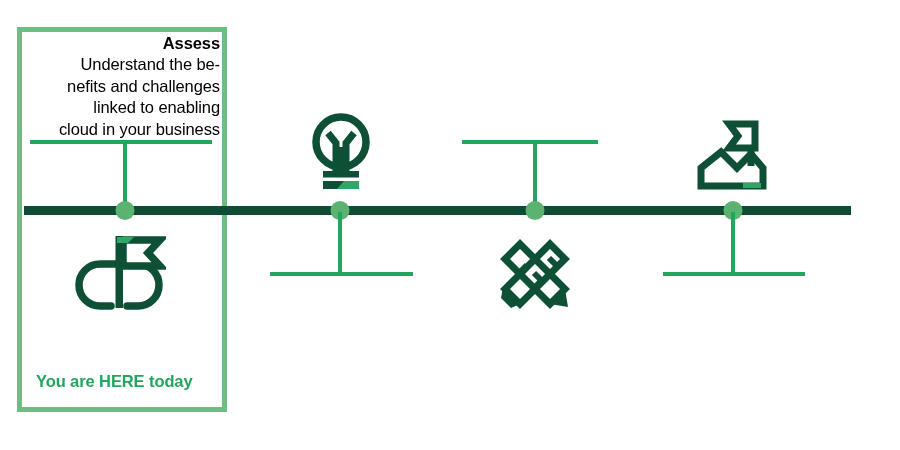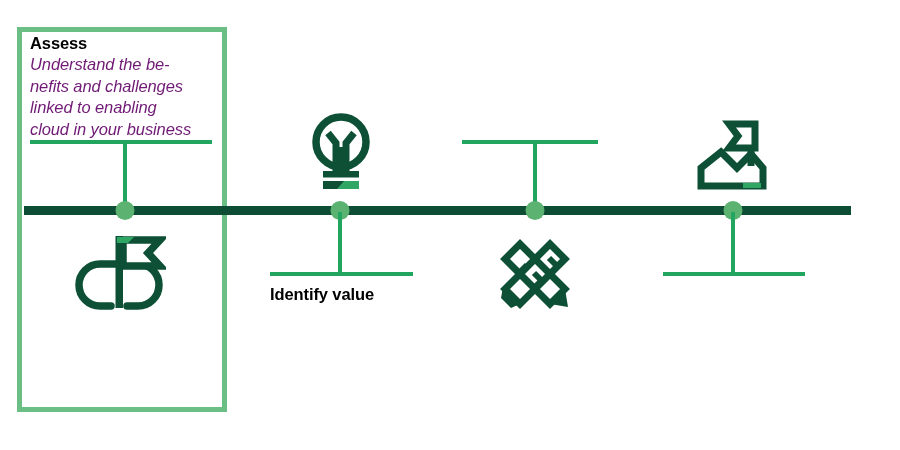--- a/index.html
+++ b/index.html
@@ -62,36 +62,36 @@
   .rule {
     position: absolute;
     height: 4px;
     background: #22a55f;
   }
 
   
   .text-block {
     position: absolute;
     color: #19191a;
+    text-align: right;
   }
   .tb-title {
     font-size: 16.5px;
     font-weight: bold;
     line-height: 21px;
     letter-spacing: -0.1px;
     color: #000000;
   }
   .tb-body {
     font-size: 16.5px;
     font-weight: normal;
     line-height: 21.5px;
     letter-spacing: -0.1px;
-    color: #701a75;
+    color: #000000;
     white-space: pre-line;
-    font-style: italic;
   }
 
   
   .here-label {
     position: absolute;
     left: 36px;
     top: 372px;
     font-size: 16.5px;
     font-weight: bold;
     letter-spacing: -0.1px;
@@ -126,37 +126,37 @@
 
   <div class="icon" style="left:72px; top:232px;">
     <svg width="94" height="86" viewBox="0 0 94 86" fill="none">
       <path d="M39 74 H28 a21 21 0 0 1 0 -42 H66 a21 21 0 0 1 0 42 H55" stroke="#0d5035" stroke-width="7.5" fill="none" stroke-linecap="round"></path>
       <rect x="43.5" y="4" width="7.5" height="72" fill="#0d5035"></rect>
       <path d="M51 8 H88 L76 21 L88 34 H51 Z" fill="#ffffff" stroke="#0d5035" stroke-width="7.5" stroke-linejoin="miter"></path>
       <path d="M45 5 L62 5 L56 11 L45 11 Z" fill="#2fa664"></path>
     </svg>
   </div>
 
+  <div class="here-label">You are HERE today</div>
 
   <div class="icon" style="left:306px; top:111px;">
     <svg width="70" height="82" viewBox="0 0 70 82" fill="none">
       <circle cx="35" cy="31" r="25" stroke="#0d5035" stroke-width="7.5" fill="none"></circle>
       <path d="M35 36 L35 60" stroke="#0d5035" stroke-width="7" fill="none"></path>
       <path d="M22 22 L30 32 L30 60" stroke="#0d5035" stroke-width="7" fill="none"></path>
       <path d="M48 22 L40 32 L40 60" stroke="#0d5035" stroke-width="7" fill="none"></path>
       <rect x="17" y="60" width="36" height="6.5" fill="#0d5035"></rect>
       <rect x="17" y="70" width="36" height="8" fill="#0d5035"></rect>
       <path d="M38 70 H53 V78 H31 Z" fill="#2fa664"></path>
     </svg>
   </div>
   <div class="node-dot" style="left:340px;"></div>
   <div class="stem" style="left:340px; top:212px; height:62px;"></div>
   <div class="rule" style="left:270px; top:272px; width:143px;"></div>
   <div class="text-block" style="left:270px; top:284px; width:215px;">
-    <div class="tb-title">Identify value</div>
   </div>
 
   <div class="rule" style="left:462px; top:140px; width:136px;"></div>
   <div class="stem" style="left:535px; top:140px; height:66px;"></div>
   <div class="node-dot" style="left:535px;"></div>
 
   <div class="icon" style="left:489px; top:228px;">
     <svg width="92" height="92" viewBox="0 0 92 92" fill="none">
       <g stroke="#0d5035" stroke-width="7" fill="none" stroke-linejoin="miter">
 

